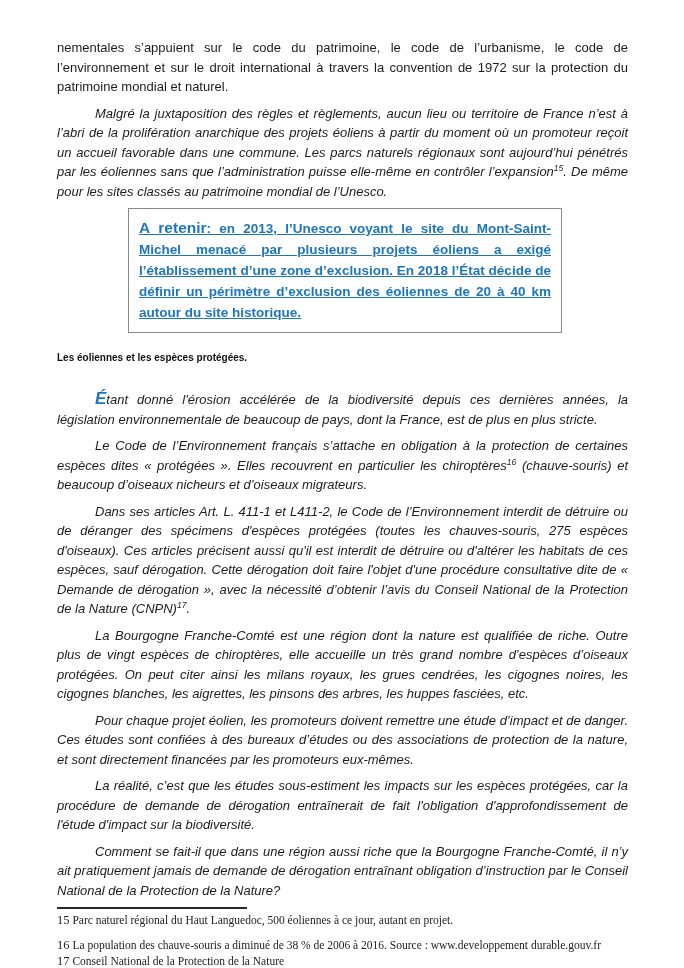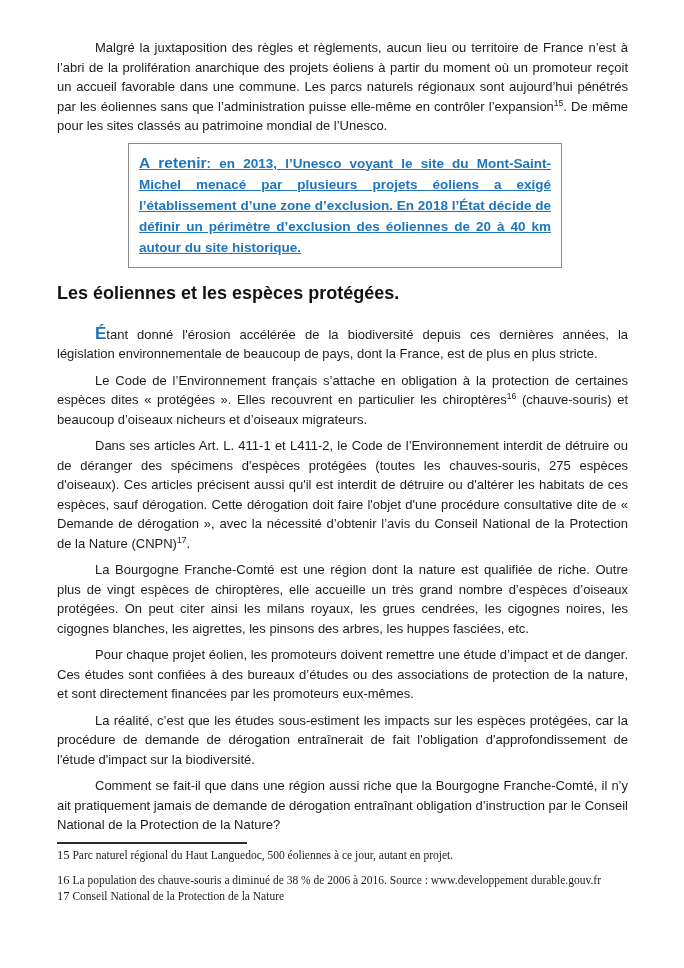--- a/index.html
+++ b/index.html
@@ -13,21 +13,21 @@
     overflow:hidden;
     font-family:"Liberation Sans","DejaVu Sans",sans-serif;
     color:#1c1c1c;
   }
   p.body{
     font-size:13px;
     line-height:19.5px;
     text-align:justify;
     margin:0 0 7px 0;
   }
-  p.body.indent{ text-indent:38px; }
+  p.body.indent{ text-indent:38px;font-style:italic; }
   sup.fnref{
     font-size:8.5px;
     line-height:0;
     vertical-align:super;
   }
   .callout{
     box-sizing:border-box;
     margin:6px 66px 0 71px;
     border:1px solid #8a8a8a;
     padding:8px 10px 9px 10px;
@@ -36,21 +36,21 @@
     font-weight:bold;
     font-size:13.5px;
     line-height:21px;
     text-decoration:underline;
   }
   .callout .callout-label{
     font-size:15.5px;
   }
   h1.section{
     margin:14px 0 4px 0;
-    font-size:18px;
+    font-size:10px;
     line-height:22px;
     font-weight:bold;
     color:#111111;
   }
   p.body.after-heading{ margin-top:20px; }
   .initial{
     color:var(--accent,#1d76bd);
     font-weight:bold;
     font-size:17px;
   }
@@ -67,20 +67,23 @@
   }
   .footnote{ margin:0; }
   .footnote.spaced{ margin-top:9px; }
   .fn-num{ font-size:12.5px; }
 </style>
 </head>
 <body>
 
 <div class="page">
 
+  <p class="body">
+    <span>nementales s’appuient sur le code du patrimoine, le code de l’urbanisme, le code de l’environnement et sur le droit international à travers la convention de 1972 sur la protection du patrimoine mondial et naturel.</span>
+  </p>
 
   <p class="body indent">
     <span>Malgré la juxtaposition des règles et règlements, aucun lieu ou territoire de France n’est à l’abri de la prolifération anarchique des projets éoliens à partir du moment où un promoteur reçoit un accueil favorable dans une commune. Les parcs naturels régionaux sont aujourd’hui pénétrés par les éoliennes sans que l’administration puisse elle-même en contrôler l’expansion</span><sup class="fnref">15</sup><span>. De même pour les sites classés au patrimoine mondial de l’Unesco.</span>
   </p>
 
   <div class="callout">
     <span class="callout-label">A retenir</span><span class="callout-text">: en 2013, l’Unesco voyant le site du Mont-Saint-Michel menacé par plusieurs projets éoliens a exigé l’établissement d’une zone d’exclusion. En 2018 l’État décide de définir un périmètre d’exclusion des éoliennes de 20 à 40 km autour du site historique.</span>
   </div>
 
   <h1 class="section">Les éoliennes et les espèces protégées.</h1>

